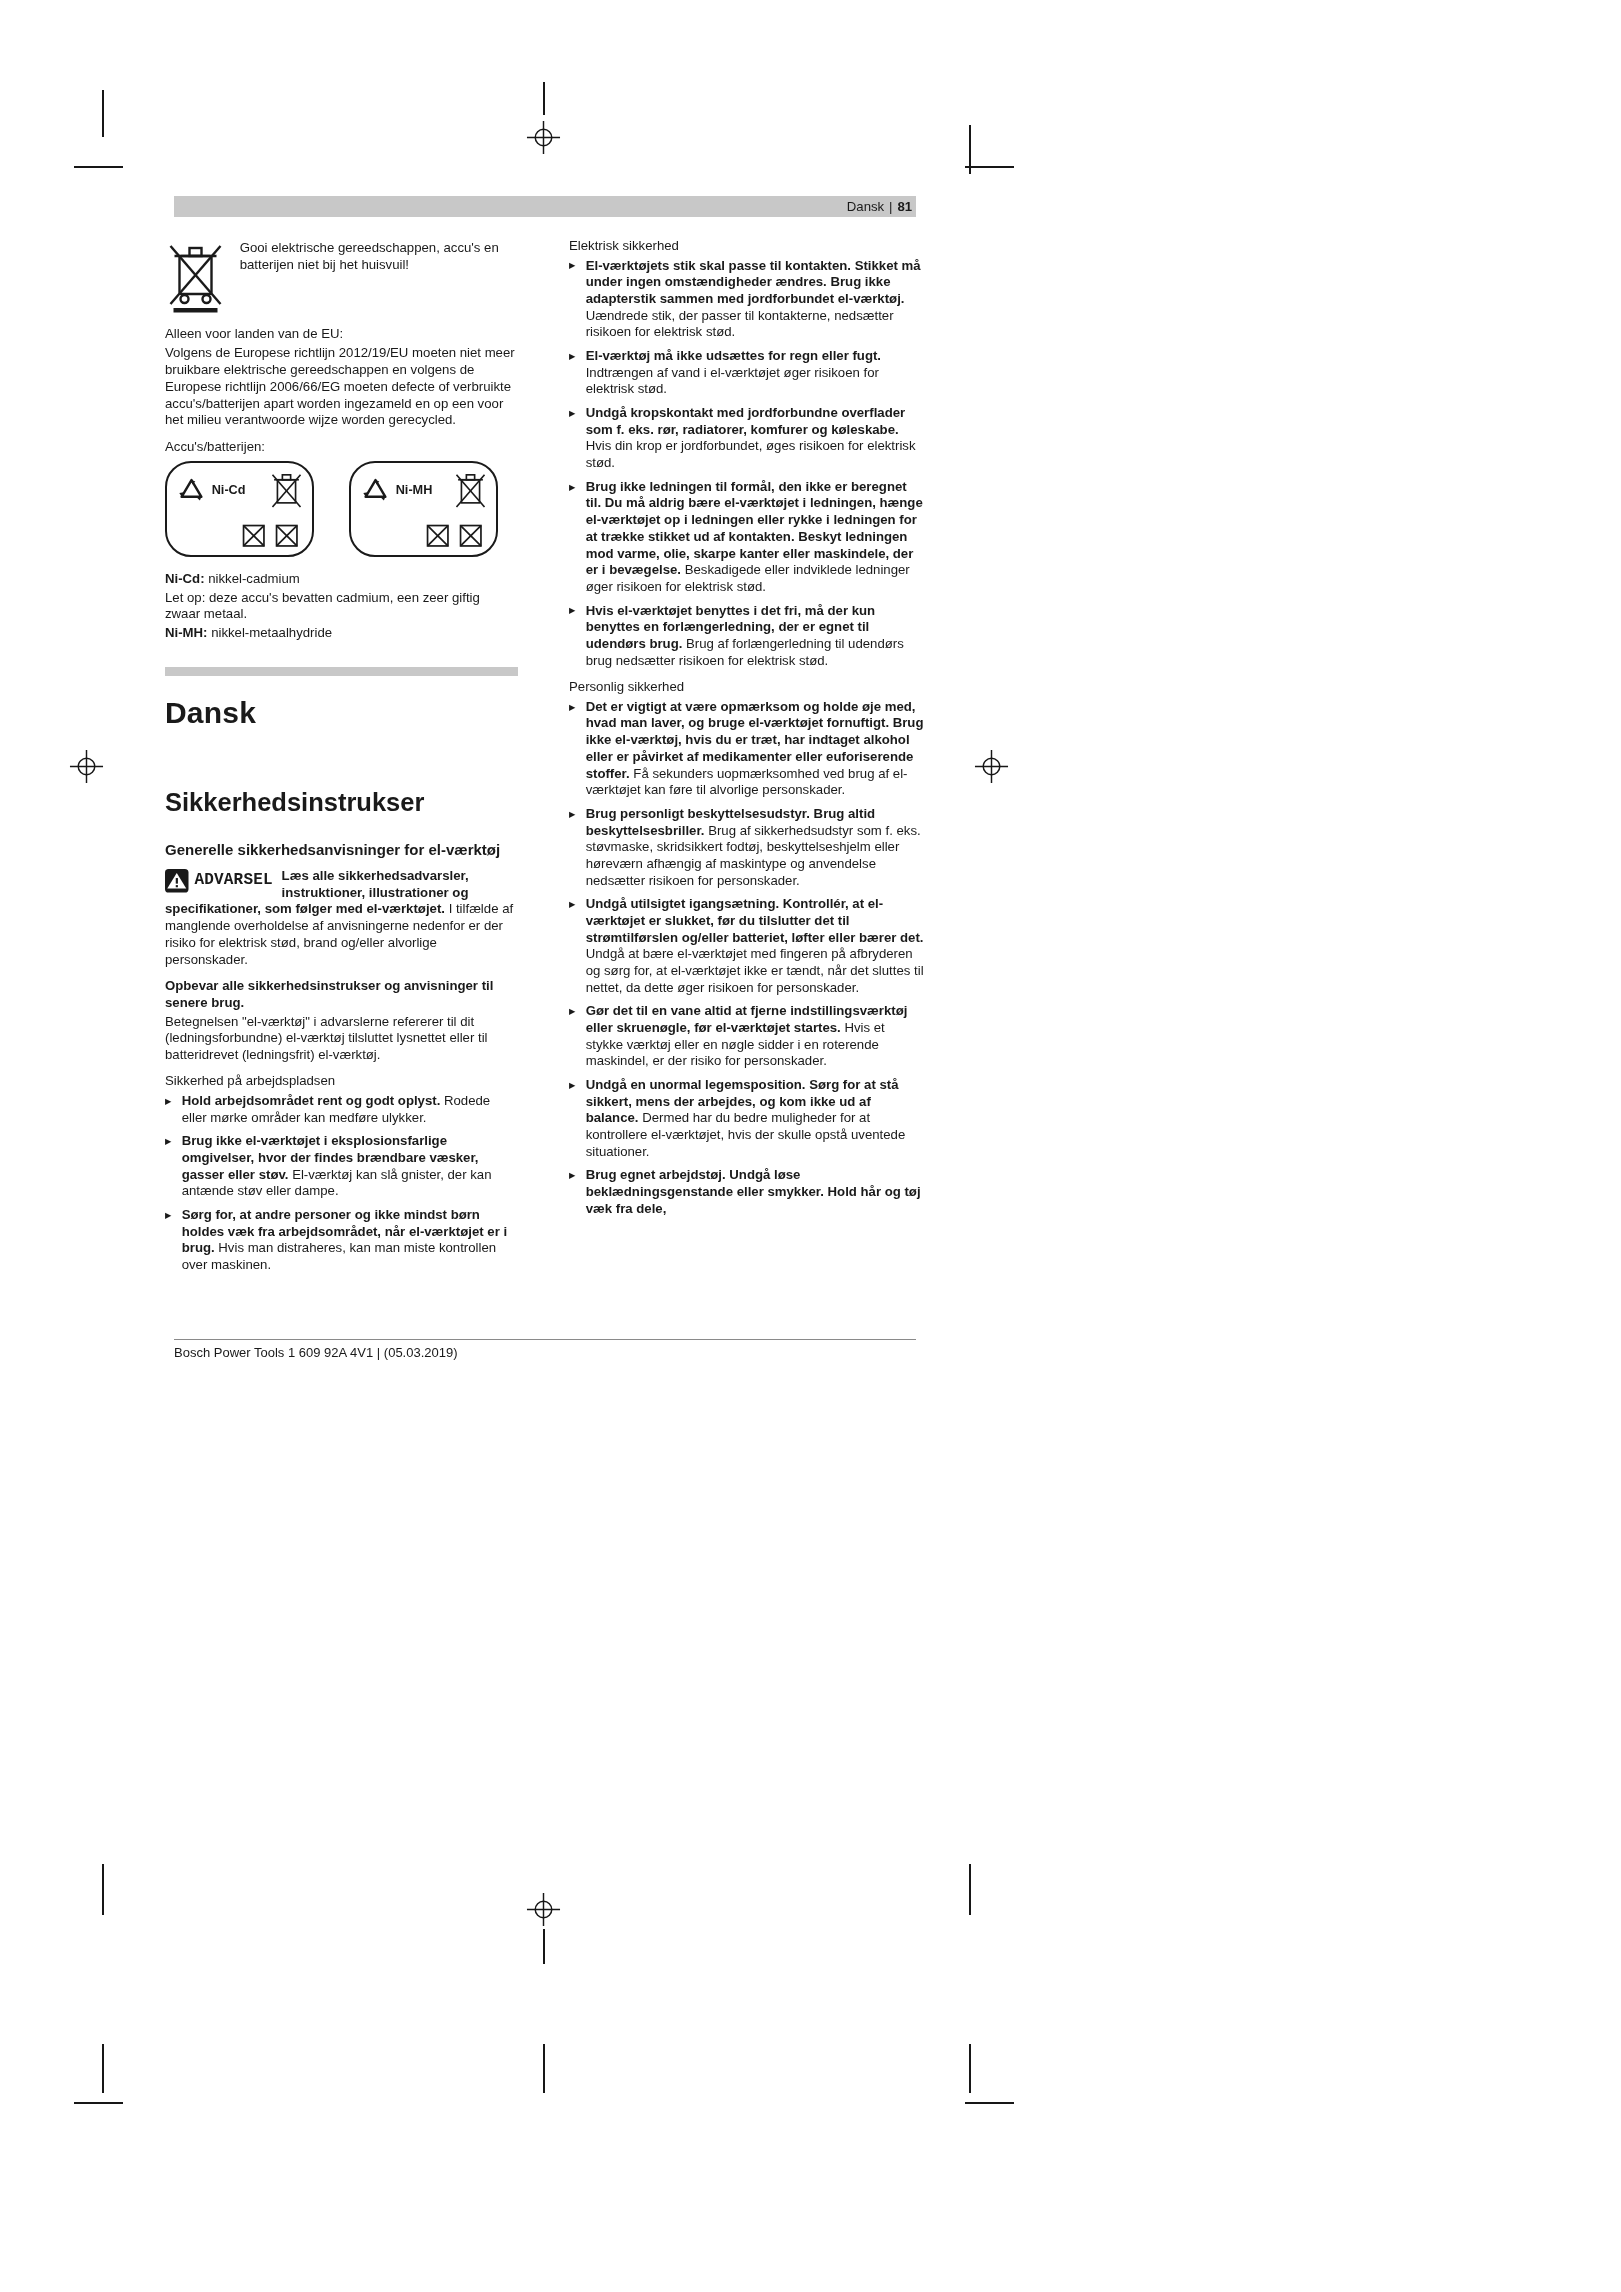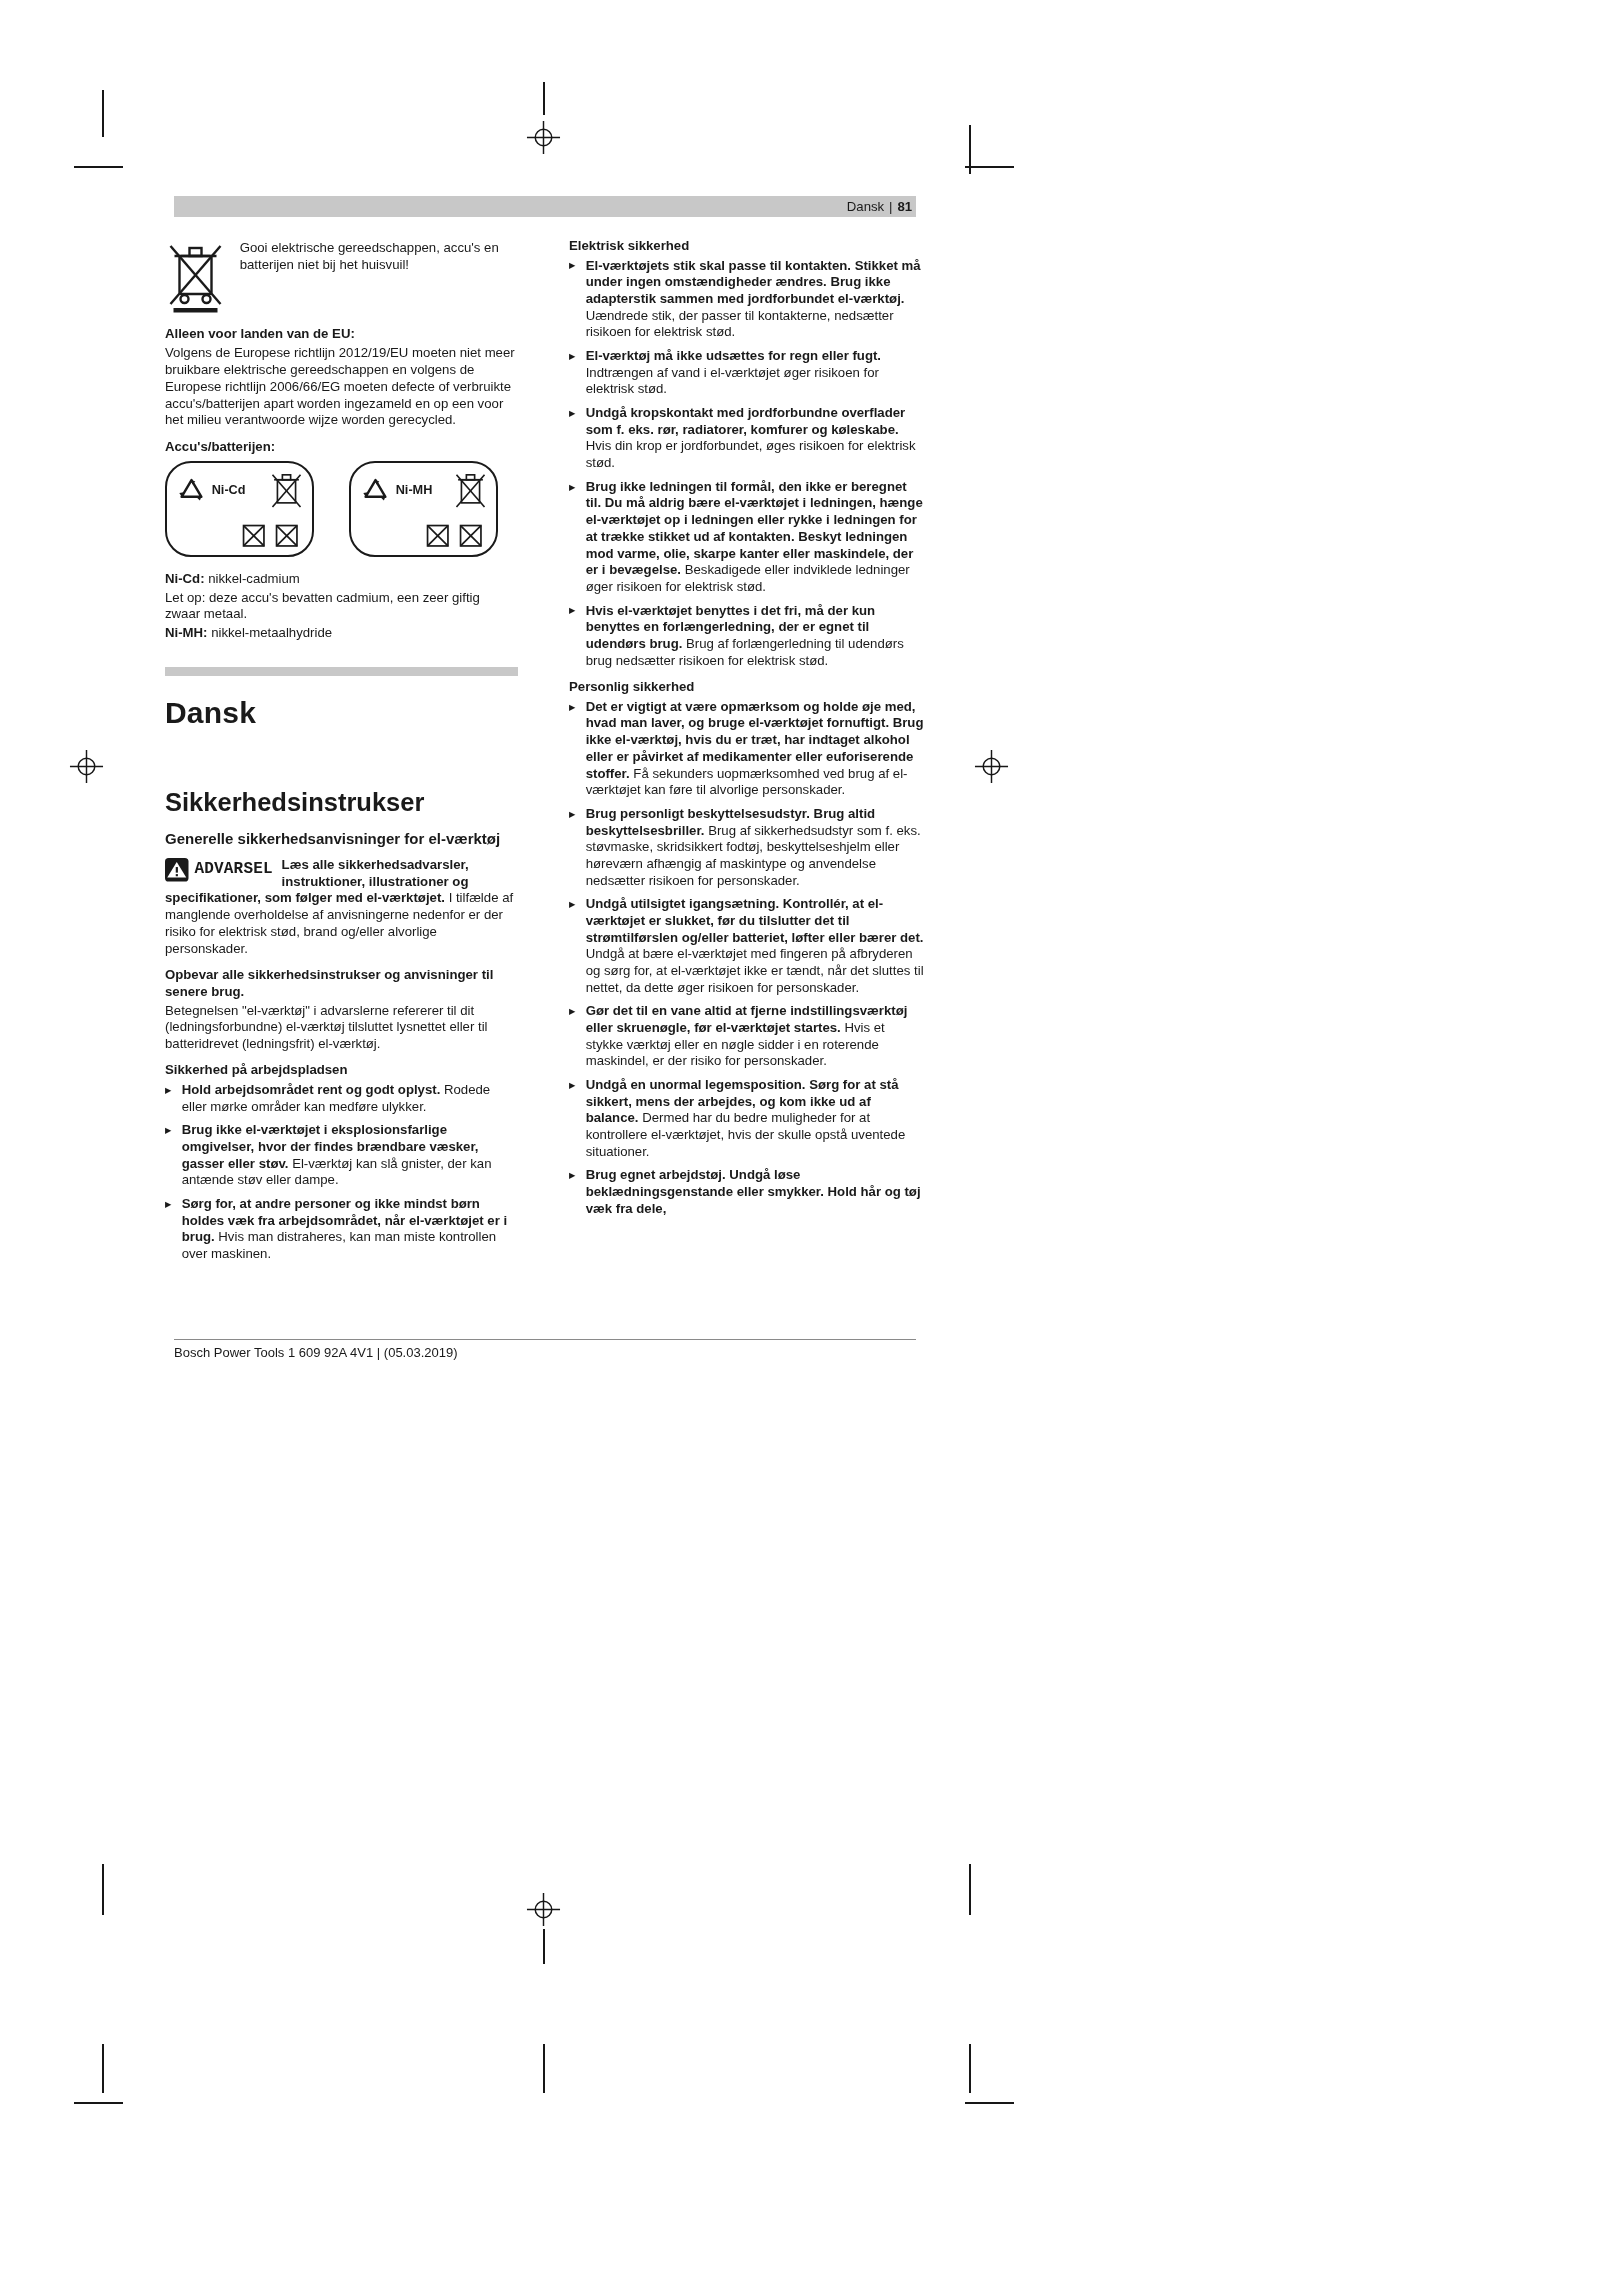--- a/index.html
+++ b/index.html
@@ -32,21 +32,21 @@
   .content {
     position: absolute; left: 174px; top: 238px; width: 742px;
     display: flex; gap: 51px;
     font-size: 13.2px; line-height: 16.7px; justify-content: center;
   }
   .col-left { width: 353px; flex: none; }
   .col-right { width: 356px; flex: none; }
 
   .p { margin-bottom: 9.8px; }
   .tight { margin-bottom: 2px; }
-  .bold-head { font-weight: bold; margin: 9.8px 0 2.9px 0; }
+  .bold-head { font-weight: normal; margin: 9.8px 0 2.9px 0; }
 
   .disposal { display: flex; gap: 13.7px; margin-bottom: 11.8px; }
   .disposal .weee { flex: none; margin-top: 2px; }
   .disposal p { padding-top: 2px; }
 
   .battery-row { display: flex; gap: 35px; margin: 5.9px 0 13.7px 0; }
   .battery-box {
     width: 149px; height: 96px;
     border: 2.5px solid #1a1a1a; border-radius: 26px;
     padding: 6.9px 8.8px;
@@ -54,21 +54,21 @@
   }
   .battery-top { display: flex; align-items: center; gap: 4.9px; }
   .battery-top b { font-size: 12.7px; }
   .battery-top .binsvg { margin-left: auto; }
   .battery-bottom { display: flex; justify-content: flex-end; gap: 6.9px; padding-right: 3.9px; }
 
   .divider { height: 8.8px; background: #c8c8c8; margin: 25.5px 0 0 0; }
 
   h1.lang { font-size: 30px; line-height: 33px; margin-top: 19.6px; letter-spacing: 0.2px; }
   h2.section { font-size: 25.5px; line-height: 28px; margin-top: 59px; }
-  h3.sub { font-size: 15px; line-height: 18.6px; margin-top: 14px; margin-bottom: 8.8px; }
+  h3.sub { font-size: 15px; line-height: 18.6px; margin-top: 25px; margin-bottom: 8.8px; }
 
   .warn-para { margin-bottom: 9.8px; }
   .warn-para::after { content: ""; display: block; clear: both; }
   .warnunit {
     float: left; display: inline-flex; align-items: center; gap: 5.9px;
     margin: 1px 8.8px 2px 0;
   }
   .warnunit b { font-size: 16px; letter-spacing: 0.2px; font-family: Liberation Mono, monospace; }
 
   .bullets { margin-top: 2px; }

